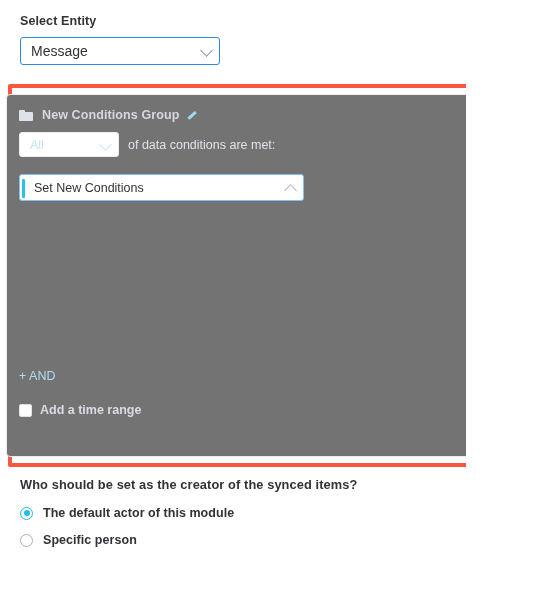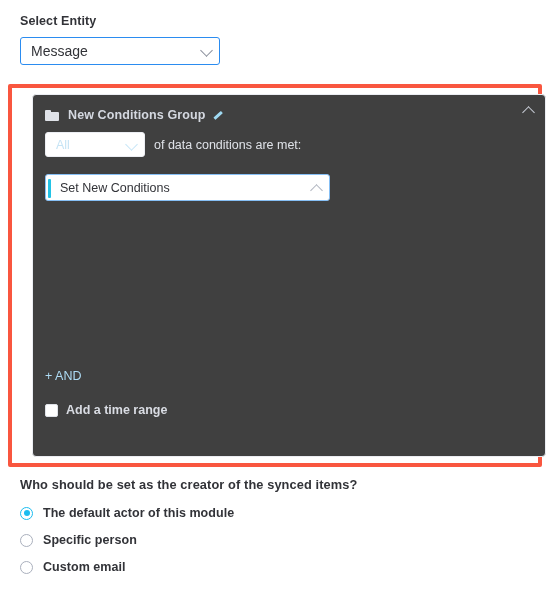--- a/index.html
+++ b/index.html
@@ -5,21 +5,21 @@
   * { box-sizing: border-box; }
   html, body {
     margin: 0; padding: 0;
     width: 550px; height: 590px;
     background: #ffffff;
     font-family: "Liberation Sans", sans-serif;
     -webkit-font-smoothing: antialiased;
   }
   .page {
     position: relative;
-    width: 550px; height: 590px;
+    width: 466px; height: 590px;
     background: #ffffff;
     overflow: hidden;
   }
 
   
   .entity-block { position: absolute; left: 20px; top: 14px; width: 200px; }
   .field-label {
     font-size: 12.5px;
     font-weight: bold;
     color: #323338;
@@ -59,23 +59,23 @@
     position: absolute;
     left: 8px; top: 84px;
     width: 534px; height: 383px;
     border: 4px solid #f9563f;
     border-radius: 2px;
   }
 
   
   .cond-group {
     position: absolute;
-    left: 32px; top: 94px;
+    left: 6px; top: 94px;
     width: 514px; height: 363px;
-    background: #404040;
+    background: #737373;
     border: 1px solid #ebedf2;
     border-radius: 4px;
   }
   .cg-header {
     position: absolute;
     left: 12px; top: 10px; right: 12px;
     height: 20px;
     display: flex;
     align-items: center;
   }
@@ -393,19 +393,15 @@
     <div class="radio-row">
       <span class="radio on"></span>
       <span class="lbl">The default actor of this module</span>
     </div>
 
     <div class="radio-row">
       <span class="radio"></span>
       <span class="lbl">Specific person</span>
     </div>
 
-    <div class="radio-row">
-      <span class="radio"></span>
-      <span class="lbl">Custom email</span>
-    </div>
   </div>
 
 </div>
 
 </body></html>

